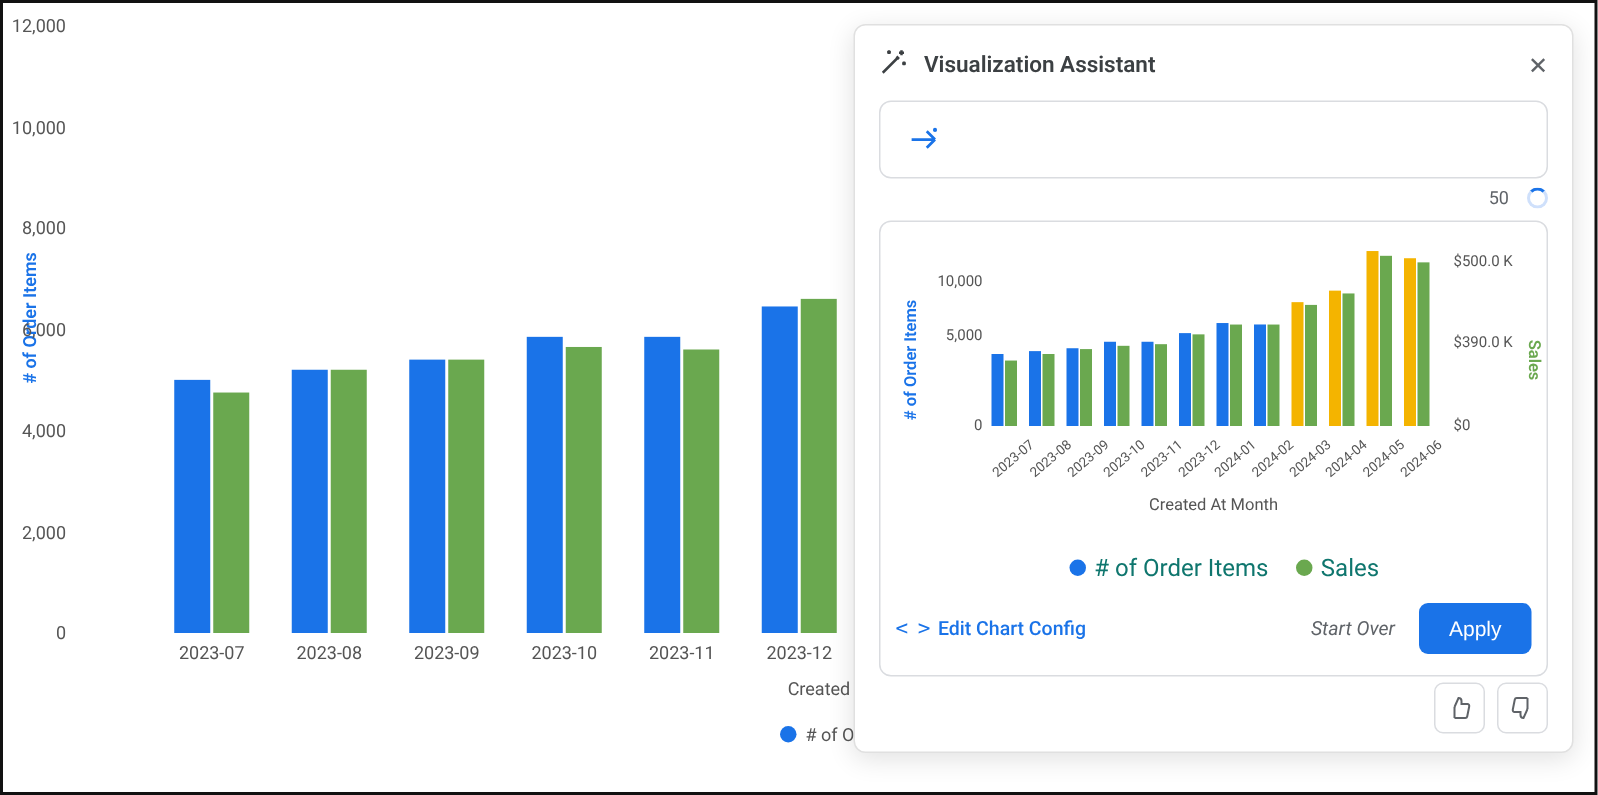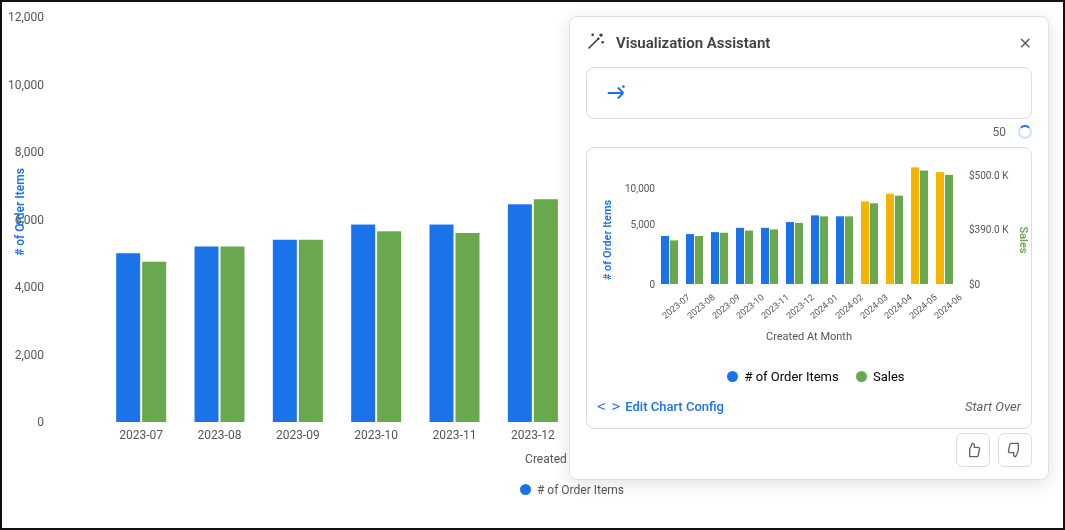--- a/index.html
+++ b/index.html
@@ -37,21 +37,21 @@
     .mini-y-left { position: absolute; left: 10px; top: 80px; font-size: 11px; color: #1a73e8; font-weight:600; transform: translate(-50%,-50%) rotate(-90deg); white-space:nowrap; }
     .mini-y-right { position: absolute; right: -2px; top: 80px; font-size: 11px; color: #6aa84f; font-weight:600; transform: translate(50%,-50%) rotate(90deg); white-space:nowrap; }
     .mini-plot { position: absolute; left: 60px; right: 68px; top: 4px; height: 120px; }
     .mini-lticks { position: absolute; left: 24px; top: 4px; height: 120px; width: 34px; }
     .mini-ltick { position: absolute; right: 0; text-align: right; width: 40px; font-size: 10px; color: #555; transform: translateY(-50%); }
     .mini-rticks { position: absolute; right: 14px; top: 4px; height: 120px; width: 50px; }
     .mini-rtick { position: absolute; left: 12px; width: 60px; font-size: 10px; color: #555; transform: translateY(-50%); }
     .mini-x { position: absolute; left: 60px; right: 68px; top: 128px; height: 40px; }
     .mini-xtick { position: absolute; font-size: 9px; color: #555; transform: translateX(-50%) rotate(-40deg); transform-origin: right top; text-align: right; white-space:nowrap; }
     .mini-xlabel { position: absolute; left:0; right:0; text-align:center; top: 170px; font-size: 11px; color: #555; }
-    .mini-legend { text-align:center; font-size: 13px; color:#000000; margin-top: 18px; }
+    .mini-legend { text-align:center; font-size: 16px; color:#0f766e; margin-top: 18px; }
     .mini-legend .leg-dot { margin-left: 14px; }
     
     .preview-actions { display:flex; align-items:center; justify-content: space-between; margin-top: 14px; }
     .edit-link { color:#1a73e8; font-size: 13px; font-weight: 500; cursor:pointer; display:flex; align-items:center; gap:6px; }
     .edit-link .code-ic { font-family: monospace; letter-spacing: -1px; font-size: 14px; }
     .right-actions { display:flex; align-items:center; gap:16px; }
     .start-over { color:#5f6368; font-size: 13px; cursor:pointer;font-style:italic; }
     .apply-btn { background:#1a73e8; color:#fff; border:none; border-radius: 6px; padding: 9px 20px; font-size: 14px; font-weight:500; cursor:pointer; }
     
     .feedback { position: absolute; right: 16px; bottom: 12px; display:flex; gap:8px; }
@@ -196,20 +196,21 @@
         <span class="leg-dot" style="background:#1a73e8"></span><span class="leg-label"># of Order Items</span>
         <span class="leg-dot" style="background:#6aa84f"></span><span class="leg-label">Sales</span>
       </div>
       <div class="preview-actions">
         <div class="edit-link">
           <span class="code-ic">&lt;&nbsp;&gt;</span>
           <span>Edit Chart Config</span>
         </div>
         <div class="right-actions">
           <span class="start-over">Start Over</span>
+          <button class="apply-btn">Apply</button>
         </div>
       </div>
     </div>
 
     <div class="feedback">
       <div class="fb-btn">
         <svg viewBox="0 0 24 24" fill="none" stroke="currentColor" stroke-width="2">
             <path d="M7 22V11"></path>
             <path d="M7 11 L11 2 C12.5 2 14 3 14 5 L14 8 L20 8 C21 8 22 9 21.7 10.5 L19.7 20.5 C19.5 21.4 18.7 22 17.8 22 L7 22"></path>
           </svg>

